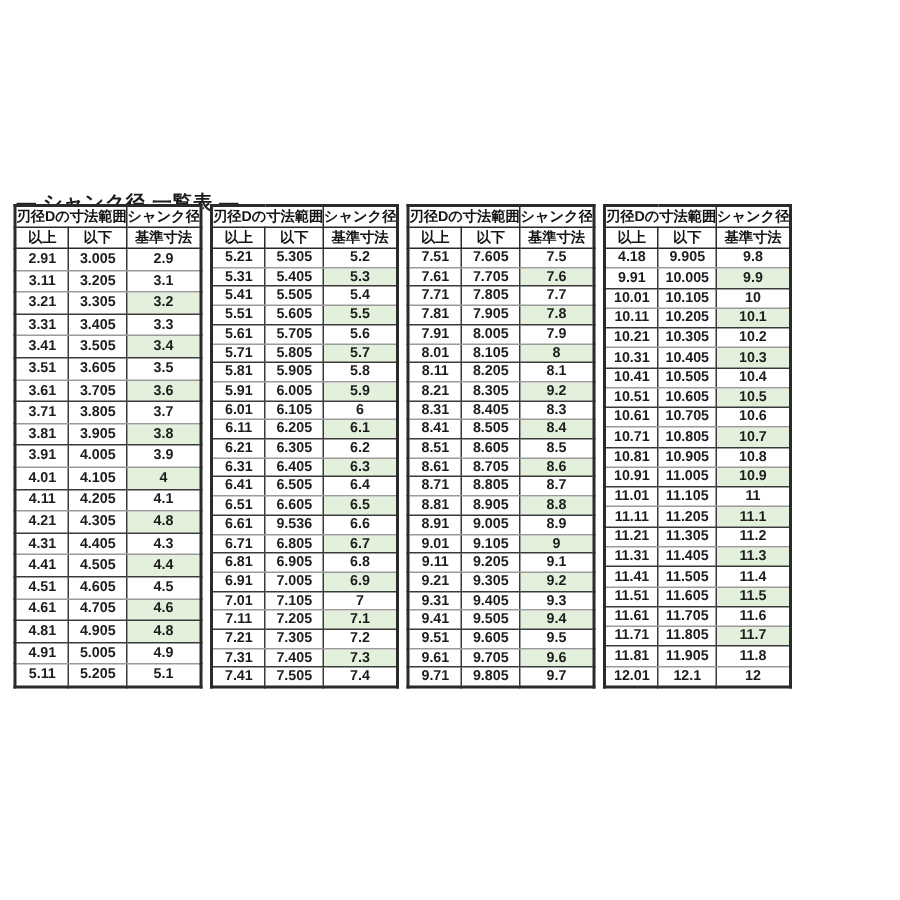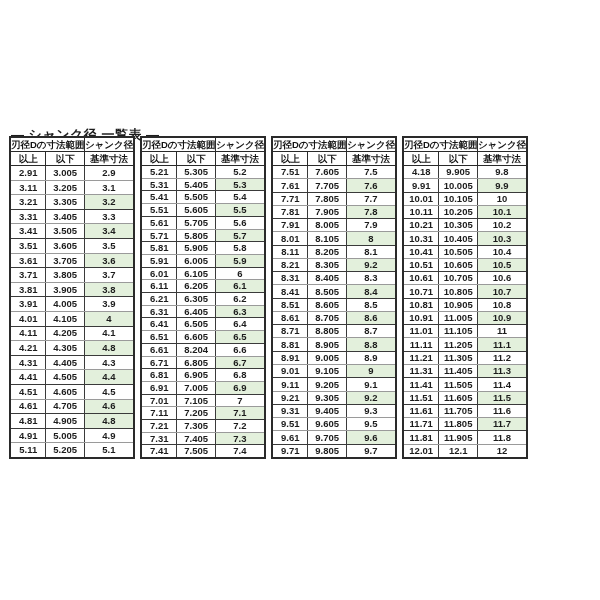--- a/index.html
+++ b/index.html
@@ -293,21 +293,21 @@
             <td>6.505</td>
             <td>6.4</td>
           </tr>
           <tr class="pair-end">
             <td>6.51</td>
             <td>6.605</td>
             <td class="green">6.5</td>
           </tr>
           <tr>
             <td>6.61</td>
-            <td>8.204</td>
+            <td>9.536</td>
             <td>6.6</td>
           </tr>
           <tr class="pair-end">
             <td>6.71</td>
             <td>6.805</td>
             <td class="green">6.7</td>
           </tr>
           <tr>
             <td>6.81</td>
             <td>6.905</td>
@@ -452,20 +452,25 @@
           <tr class="pair-end">
             <td>9.21</td>
             <td>9.305</td>
             <td class="green">9.2</td>
           </tr>
           <tr>
             <td>9.31</td>
             <td>9.405</td>
             <td>9.3</td>
           </tr>
+          <tr class="pair-end">
+            <td>9.41</td>
+            <td>9.505</td>
+            <td class="green">9.4</td>
+          </tr>
           <tr>
             <td>9.51</td>
             <td>9.605</td>
             <td>9.5</td>
           </tr>
           <tr class="pair-end">
             <td>9.61</td>
             <td>9.705</td>
             <td class="green">9.6</td>
           </tr>

